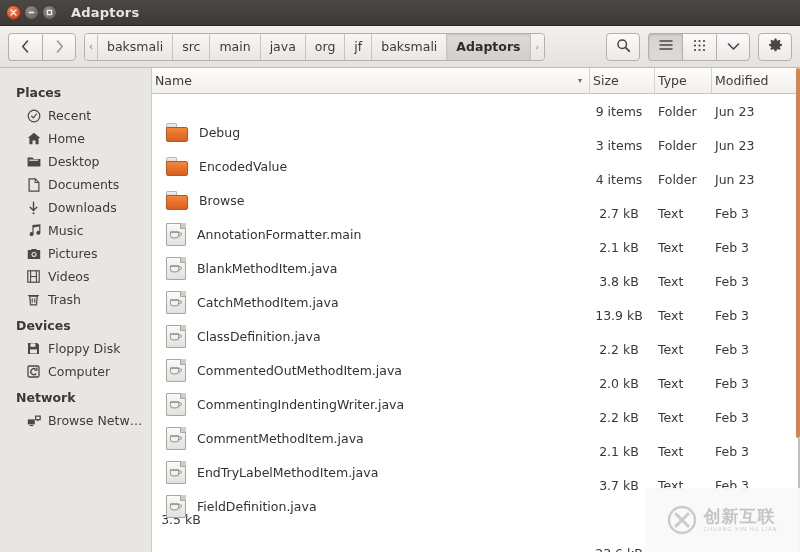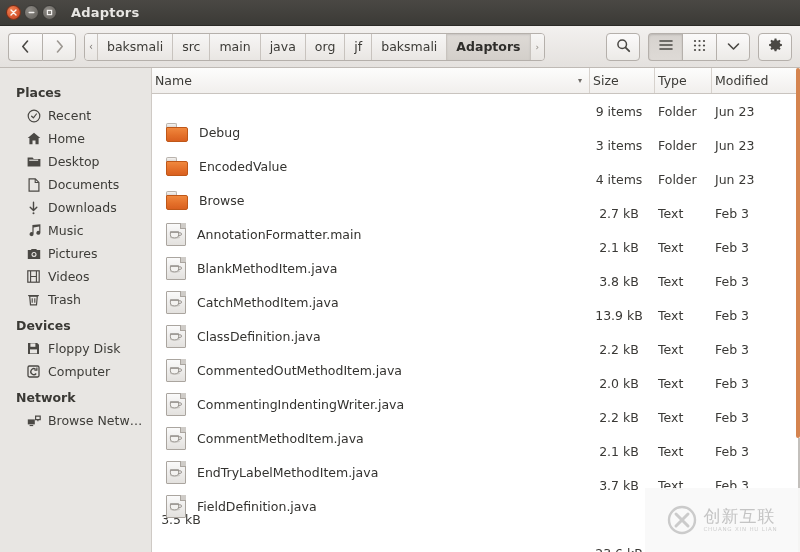--- a/index.html
+++ b/index.html
@@ -167,21 +167,21 @@
   
   .watermark {
     position: absolute; right: 0; bottom: 0;
     width: 155px; height: 64px;
     background: rgba(249,249,249,.93);
     display: flex; align-items: center; justify-content: center; gap: 6px;
     color: #c9c9c9; pointer-events: none;
   }
   .wm-logo { width: 30px; height: 30px; flex: 0 0 30px; }
   .wm-txt { display: flex; flex-direction: column; align-items: flex-start; }
-  .wm-cn { font-size: 17px; font-weight: normal; color: #c4c4c4; letter-spacing: 1px; line-height: 1.05; }
+  .wm-cn { font-size: 17px; font-weight: bold; color: #c4c4c4; letter-spacing: 1px; line-height: 1.05; }
   .wm-en { font-size: 5.5px; color: #cfcfcf; letter-spacing: .8px; }
 </style>
 </head>
 <body>
 
 <div id="window">
 
   <div class="titlebar">
     <div class="wbtns">
       <div class="wbtn close">

